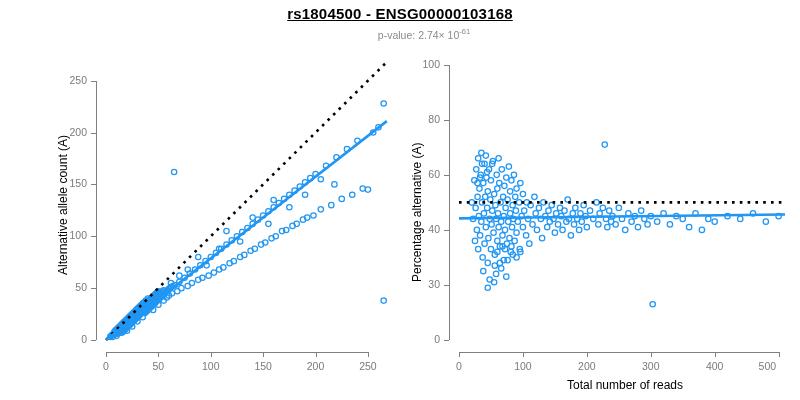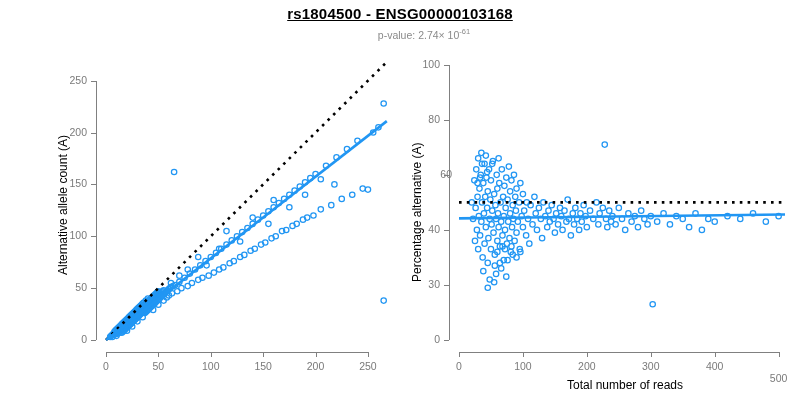--- a/index.html
+++ b/index.html
@@ -400,37 +400,37 @@
   <div class="panel" id="panel-right" style="left: 0px; top: 0px; width: 800px; height: 400px;">
       <div class="axis-line" style="left: 449px; top: 64.7525px; width: 1px; height: 275.248px;"></div>
       <div class="axis-line" style="left: 459px; top: 352px; height: 1px; width: 319.608px;"></div>
       <div class="tick" style="left: 444px; top: 340px; width: 5px; height: 1px;"></div>
       <div class="ticklabel" style="right: 360px; top: 333px; text-align: right;">0</div>
       <div class="tick" style="left: 444px; top: 284.95px; width: 5px; height: 1px;"></div>
       <div class="ticklabel" style="right: 360px; top: 277.95px; text-align: right;">30</div>
       <div class="tick" style="left: 444px; top: 229.901px; width: 5px; height: 1px;"></div>
       <div class="ticklabel" style="right: 360px; top: 222.901px; text-align: right;">40</div>
       <div class="tick" style="left: 444px; top: 174.851px; width: 5px; height: 1px;"></div>
-      <div class="ticklabel" style="right: 348px; top: 167.851px; text-align: right;">60</div>
+      <div class="ticklabel" style="right: 360px; top: 167.851px; text-align: right;">60</div>
       <div class="tick" style="left: 444px; top: 119.802px; width: 5px; height: 1px;"></div>
       <div class="ticklabel" style="right: 360px; top: 112.802px; text-align: right;">80</div>
       <div class="tick" style="left: 444px; top: 64.7525px; width: 5px; height: 1px;"></div>
       <div class="ticklabel" style="right: 360px; top: 57.7525px; text-align: right;">100</div>
       <div class="tick" style="left: 459px; top: 352px; width: 1px; height: 5px;"></div>
       <div class="ticklabel" style="left: 439px; top: 360px; width: 40px; text-align: center;">0</div>
       <div class="tick" style="left: 522.922px; top: 352px; width: 1px; height: 5px;"></div>
       <div class="ticklabel" style="left: 502.922px; top: 360px; width: 40px; text-align: center;">100</div>
       <div class="tick" style="left: 586.843px; top: 352px; width: 1px; height: 5px;"></div>
       <div class="ticklabel" style="left: 566.843px; top: 360px; width: 40px; text-align: center;">200</div>
       <div class="tick" style="left: 650.765px; top: 352px; width: 1px; height: 5px;"></div>
       <div class="ticklabel" style="left: 630.765px; top: 360px; width: 40px; text-align: center;">300</div>
       <div class="tick" style="left: 714.686px; top: 352px; width: 1px; height: 5px;"></div>
       <div class="ticklabel" style="left: 694.686px; top: 360px; width: 40px; text-align: center;">400</div>
       <div class="tick" style="left: 778.608px; top: 352px; width: 1px; height: 5px;"></div>
-      <div class="ticklabel" style="left: 758.608px; top: 360px; width: 40px; text-align: center; margin-top: 12px;">500</div>
+      <div class="ticklabel" style="left: 758.608px; top: 360px; width: 40px; ">500</div>
       <div class="xlab-text" style="left: 475px; top: 378px; width: 300px;">Total number of reads</div>
       <div class="ylab-text" style="left: 410px; top: 282px;">Percentage alternative (A)</div>
       <svg class="layer" width="800" height="400">
         <defs>
           <clipPath id="clip-right">
             <rect x="451" y="58" width="342" height="290"></rect>
           </clipPath>
         </defs>
         <g clip-path="url(#clip-right)">
           <circle cx="471.78" cy="202.38" r="2.7" fill="none" stroke="#2196f3" stroke-width="1.25"></circle>

